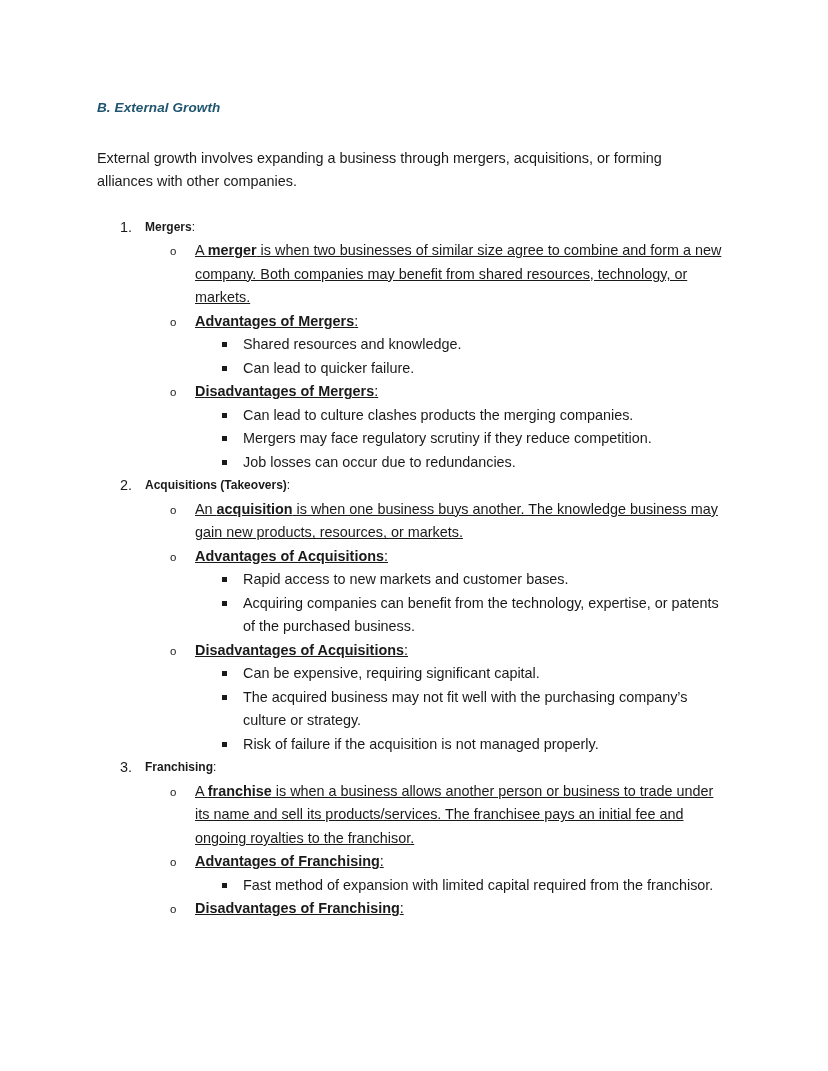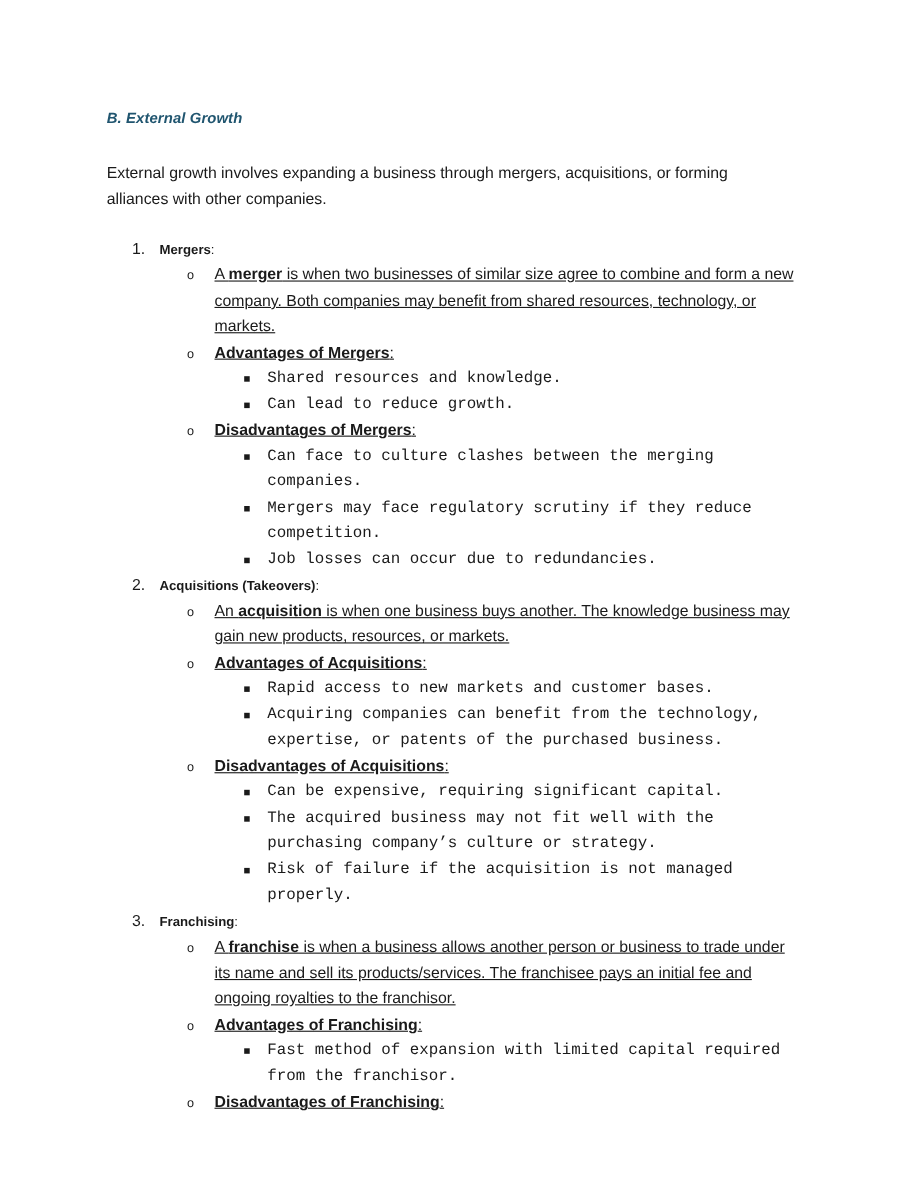--- a/index.html
+++ b/index.html
@@ -103,21 +103,20 @@
   
   .lvl3-list {
     margin: 0;
     padding: 0;
     list-style: none;
   }
   .lvl3-item {
     position: relative;
     padding-left: 48px;
     margin-bottom: 0;
-    font-family: Liberation Mono, monospace;
   }
   .lvl3-marker {
     position: absolute;
     left: 27px;
     top: 9px;
     width: 5px;
     height: 5px;
     background: #1a1a1a;
   }
   .lvl3-text {
@@ -149,31 +148,31 @@
           <li class="lvl2-item">
             <span class="lvl2-marker">o</span>
             <div class="lvl2-text"><span class="b">Advantages of Mergers</span><span>:</span></div>
             <ul class="lvl3-list">
               <li class="lvl3-item">
                 <span class="lvl3-marker"></span>
                 <div class="lvl3-text">Shared resources and knowledge.</div>
               </li>
               <li class="lvl3-item">
                 <span class="lvl3-marker"></span>
-                <div class="lvl3-text">Can lead to reduce growth.</div>
+                <div class="lvl3-text">Can lead to quicker failure.</div>
               </li>
             </ul>
           </li>
           <li class="lvl2-item">
             <span class="lvl2-marker">o</span>
             <div class="lvl2-text"><span class="b">Disadvantages of Mergers</span><span>:</span></div>
             <ul class="lvl3-list">
               <li class="lvl3-item">
                 <span class="lvl3-marker"></span>
-                <div class="lvl3-text">Can face to culture clashes between the merging companies.</div>
+                <div class="lvl3-text">Can lead to culture clashes products the merging companies.</div>
               </li>
               <li class="lvl3-item">
                 <span class="lvl3-marker"></span>
                 <div class="lvl3-text">Mergers may face regulatory scrutiny if they reduce competition.</div>
               </li>
               <li class="lvl3-item">
                 <span class="lvl3-marker"></span>
                 <div class="lvl3-text">Job losses can occur due to redundancies.</div>
               </li>
             </ul>

